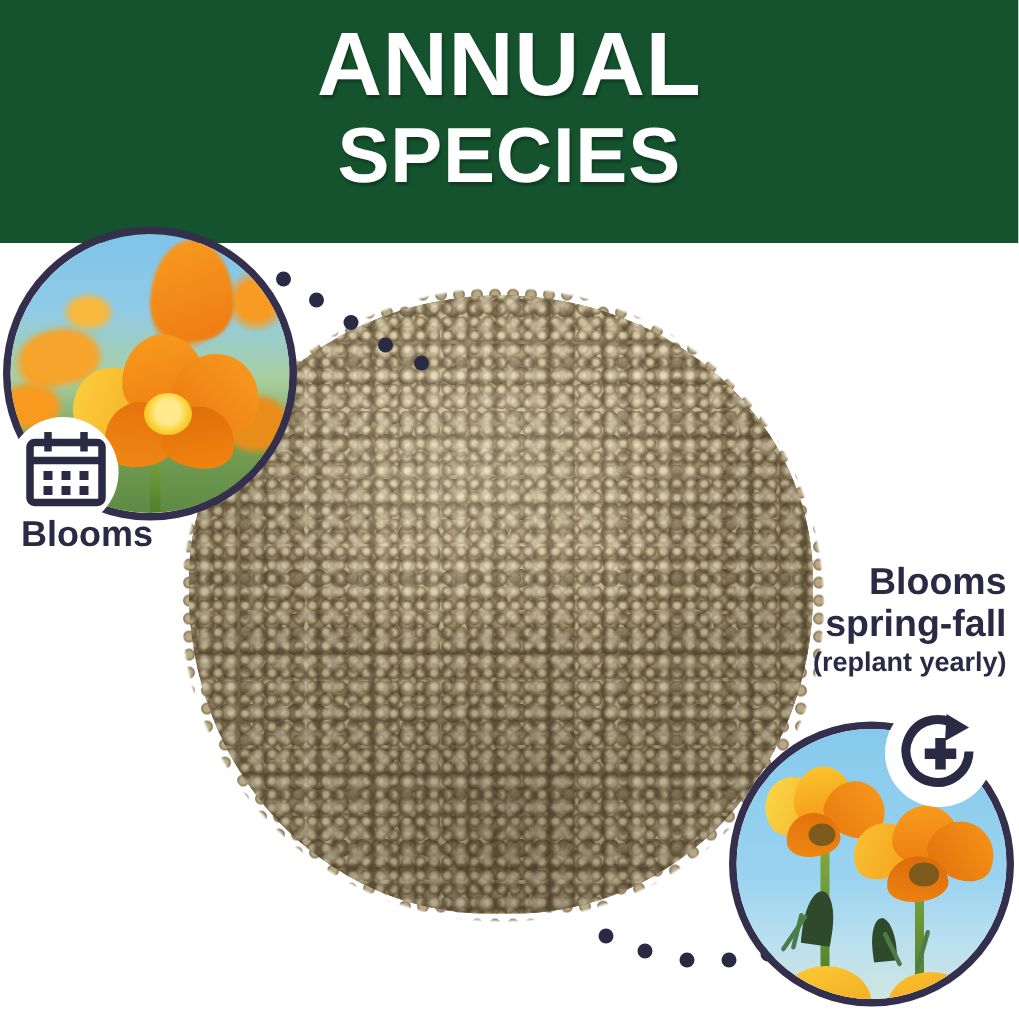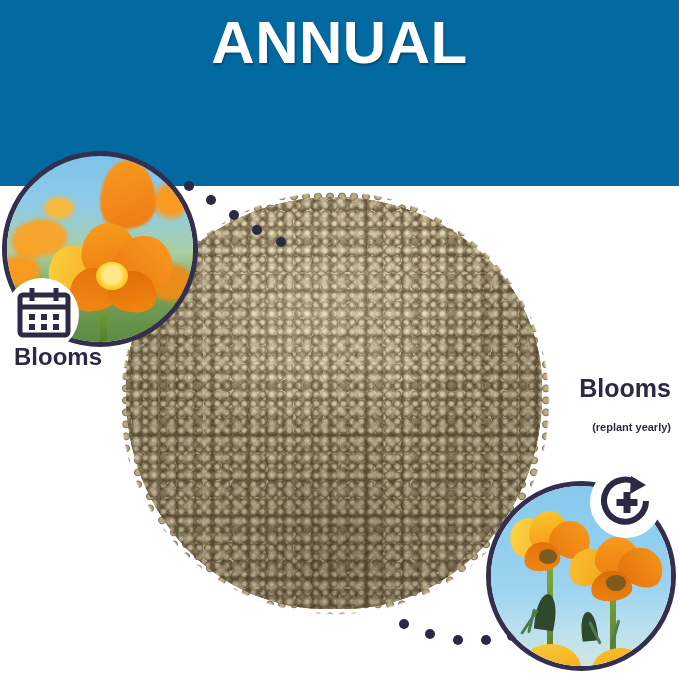--- a/index.html
+++ b/index.html
@@ -7,22 +7,22 @@
   body {
     font-family: "Liberation Sans", sans-serif;
     background:#ffffff;
     position:relative;
     overflow:hidden;
   }
   #stage { position:absolute; inset:0; width:679px; height:675px; background:#fff; }
 
   
   .header {
-    position:absolute; left:0; top:0; width:679px; height:186px;
-    background:#0369a1;
+    position:absolute; left:0; top:0; width:679px; height:162px;
+    background:#14532d;
     z-index:1;
   }
   .header-inner {
     position:absolute; left:0; right:0; top:14px;
     text-align:center; line-height:1;
   }
   .title-main {
     display:block;
     color:#ffffff;
     font-size:60px;
@@ -172,39 +172,40 @@
   .caption {
     position:absolute; z-index:8;
     color:#2B2A44;
     font-weight:bold;
     line-height:1.12;
   }
   .caption-left  { left:14px; top:344px; width:170px; text-align:left; font-size:24px; }
   .caption-right { right:8px; top:374px; width:260px; text-align:right; font-size:25px; }
   .caption-note {
     display:block;
-    font-size:11px;
+    font-size:18px;
     font-weight:bold;
-    margin-top:19px;
+    margin-top:1px;
   }
 
   
   .dots { position:absolute; z-index:5; pointer-events:none; }
   .dots-top    { left:180px; top:165px; width:130px; height:95px; }
   .dots-bottom { left:395px; top:585px; width:135px; height:75px; }
   .dot { position:absolute; width:10px; height:10px; border-radius:50%; background:#2B2A44; }
 </style>
 </head>
 <body>
 
 <div id="stage">
 
   <div class="header">
     <div class="header-inner">
       <span class="title-main">ANNUAL</span>
+      <span class="title-sub">SPECIES</span>
     </div>
   </div>
 
   <div class="pile-edge"></div>
   <div class="seed-pile">
     <div class="grain g1"></div>
     <div class="grain g2"></div>
     <div class="grain g3"></div>
     <div class="pile-shade"></div>
   </div>
@@ -305,16 +306,17 @@
     <svg viewBox="0 0 58 58" width="58" height="58" aria-hidden="true">
       <path d="M41 13 A21 21 0 1 0 48 29" fill="none" stroke="#2B2A44" stroke-width="6" stroke-linecap="butt"></path>
       <polygon points="33,4 48,13 32,22" fill="#2B2A44"></polygon>
       <rect x="25.5" y="20" width="7" height="21" fill="#2B2A44"></rect>
       <rect x="18.5" y="27" width="21" height="7" fill="#2B2A44"></rect>
     </svg>
   </div>
 
   <div class="caption caption-right">
     <span>Blooms</span><br>
+    <span>spring-fall</span>
     <span class="caption-note">(replant yearly)</span>
   </div>
 
 </div>
 
 </body></html>

